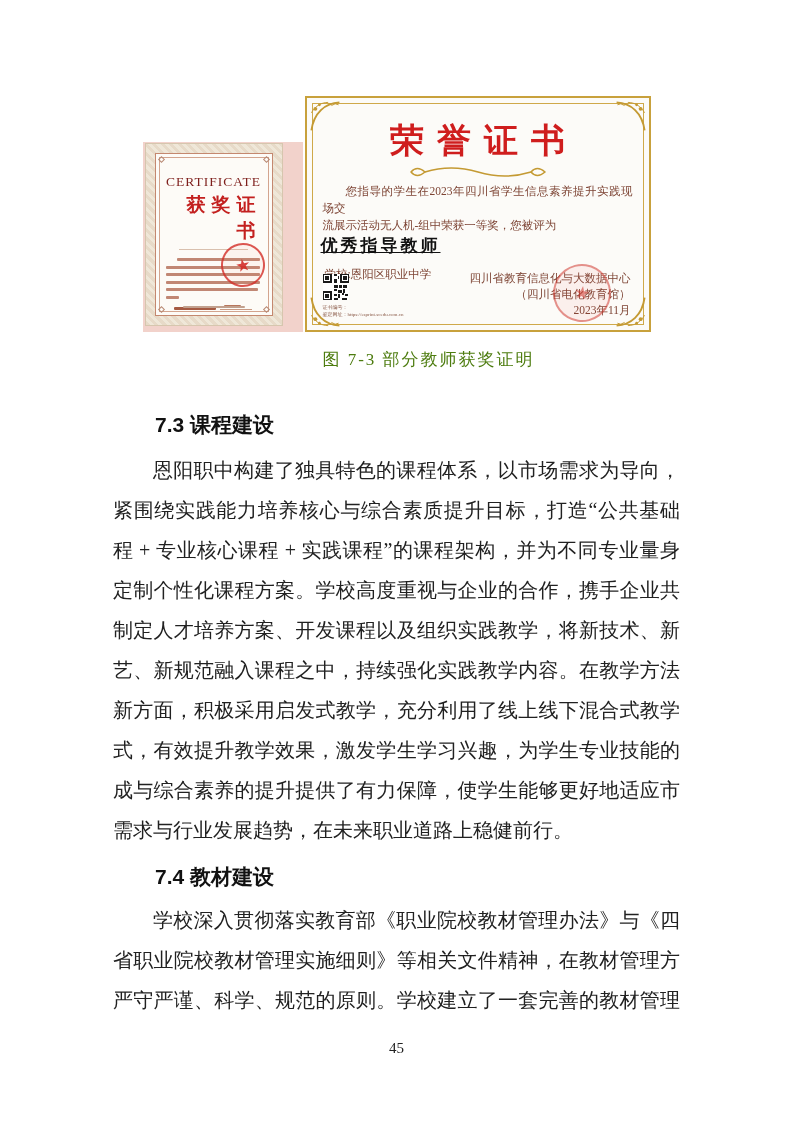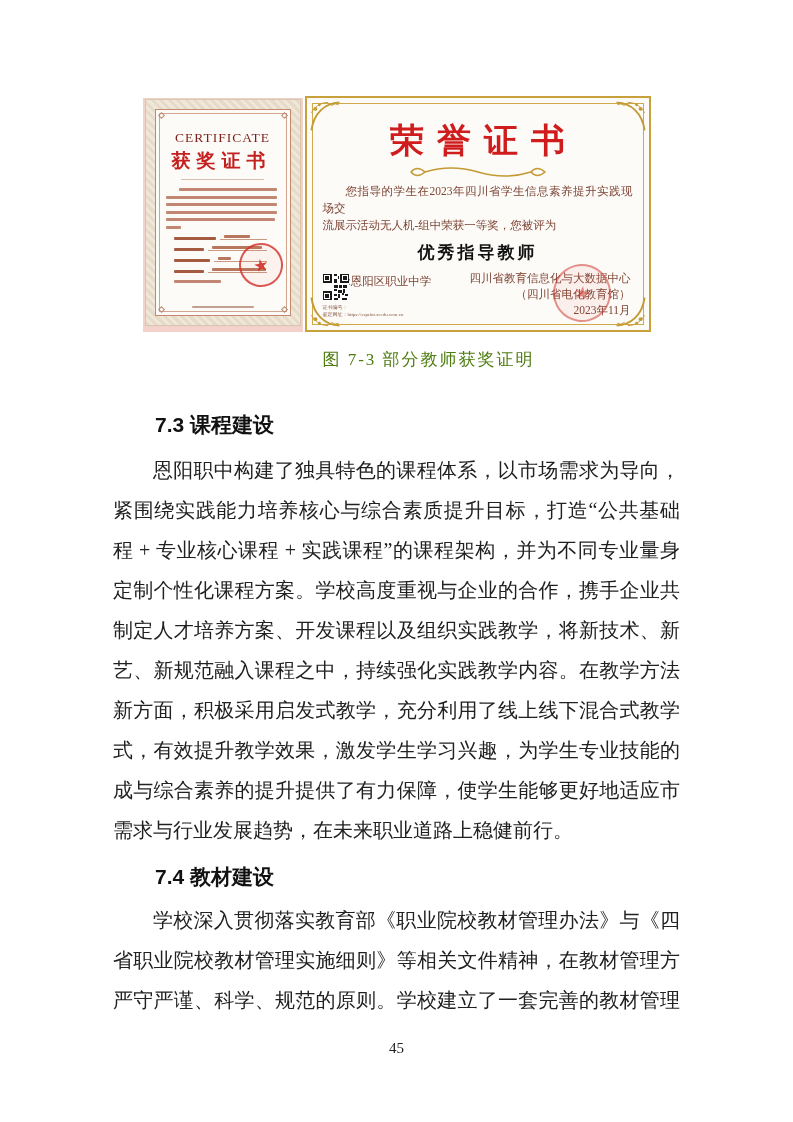--- a/index.html
+++ b/index.html
@@ -9,41 +9,41 @@
     background:#ffffff; overflow:hidden;
     font-family:"Liberation Serif", serif; color:#1c1c1c;
   }
   
   .figure-row {
     position:absolute; top:96px; left:0; width:100%;
     display:flex; justify-content:center; align-items:flex-end; gap:2px;
   }
   
   .cert-photo-l {
-    width:160px; height:234px; background:#f2d2cb; padding:1px 2px 6px 2px;
+    width:160px; height:190px; background:#f2d2cb; padding:1px 20px 6px 2px;
   }
   .cert-l {
     position:relative; width:100%; height:100%;
     background:repeating-linear-gradient(45deg,#e7dac8 0 3px,#efe7d8 3px 6px);
     border:1px solid #d6c6ae; padding:9px;
   }
   .cert-l-inner {
     position:relative; width:100%; height:100%; background:#fdfbf7;
     border:1px solid #c4886f;
     box-shadow: inset 0 0 0 3px #fdfbf7, inset 0 0 0 4px #d3a48e;
     padding:14px 10px 8px 10px; overflow:hidden;
   }
   .corner-dot { position:absolute; width:5px; height:5px; border:1px solid #b98a74; transform:rotate(45deg); }
   .cd-tl{top:3px;left:3px;} .cd-tr{top:3px;right:3px;} .cd-bl{bottom:3px;left:3px;} .cd-br{bottom:3px;right:3px;}
   .cert-l-title-en {
     text-align:center; color:#7e1f1c; font-size:13.5px; letter-spacing:1px;
     font-family:"Liberation Serif", serif; font-variant:small-caps; margin-top:6px;
   }
   .cert-l-title-cn {
-    text-align:left; color:#c3201f; font-size:19px; font-weight:bold;
+    text-align:right; color:#c3201f; font-size:19px; font-weight:bold;
     letter-spacing:6px; margin-top:2px; text-indent:6px;font-family:Liberation Mono, monospace;
   }
   .cert-l-divider { width:72%; height:1px; background:#d9c0ae; margin:5px auto 8px auto; }
   .smudge { height:3px; background:#b26a52; opacity:.8; border-radius:1px; margin:4.5px 0; }
   .fld-row { display:flex; align-items:flex-end; gap:4px; margin:5px 0 0 8px; width:82%; }
   .fld-lab { height:3px; background:#a55a42; border-radius:1px; }
   .fld-val { flex:1; border-bottom:1px solid #c89a84; height:6px; position:relative; }
   .fld-val > i { position:absolute; left:4px; bottom:1px; height:2.5px; background:#b8765c; display:block; border-radius:1px; }
   .seal-l {
     position:absolute; right:7px; bottom:28px; width:44px; height:44px;
@@ -67,21 +67,21 @@
   .co-bl{bottom:2px;left:2px;transform:scaleY(-1);} .co-br{bottom:2px;right:2px;transform:scale(-1,-1);}
   .cert-r-title {
     text-align:center; color:#cf1d1d; font-weight:900; font-size:34px;
     letter-spacing:13px; text-indent:13px; margin-top:10px;
     font-family:"Liberation Serif", serif;
   }
   .cert-r-flourish { display:block; margin:0 auto; }
   .cert-r-recipient { color:#7d4434; font-size:11.5px; margin:7px 0 0 4px; }
   .cert-r-body { color:#7d4434; font-size:11.5px; line-height:17px; margin:3px 2px 0 2px; text-align:justify; }
   .cert-r-body .ind { text-indent:2em; }
-  .cert-r-award { text-align:center; color:#111; font-weight:bold; font-size:17px; letter-spacing:3px; margin-top:7px; }
+  .cert-r-award { color:#111; font-weight:bold; font-size:17px; letter-spacing:3px; margin-top:0;text-decoration:underline; }
   .cert-r-school { color:#7d4434; font-size:11.5px; margin:10px 0 0 4px; }
   .cert-r-bottom { position:absolute; left:16px; bottom:12px; right:14px; display:flex; align-items:flex-end; }
   .qr-wrap { width:96px; }
   .tiny-line { color:#8a5a48; font-size:5px; line-height:7px; white-space:nowrap; }
   .issuer { flex:1; text-align:right; color:#7d4434; font-size:11.5px; line-height:16px; position:relative; padding-right:4px; }
   .seal-r {
     position:absolute; right:38px; bottom:8px; width:58px; height:58px;
     border:2px solid rgba(205,50,40,.5); border-radius:50%;
     background:rgba(235,90,80,.07);
     display:flex; align-items:center; justify-content:center; transform:rotate(8deg);

